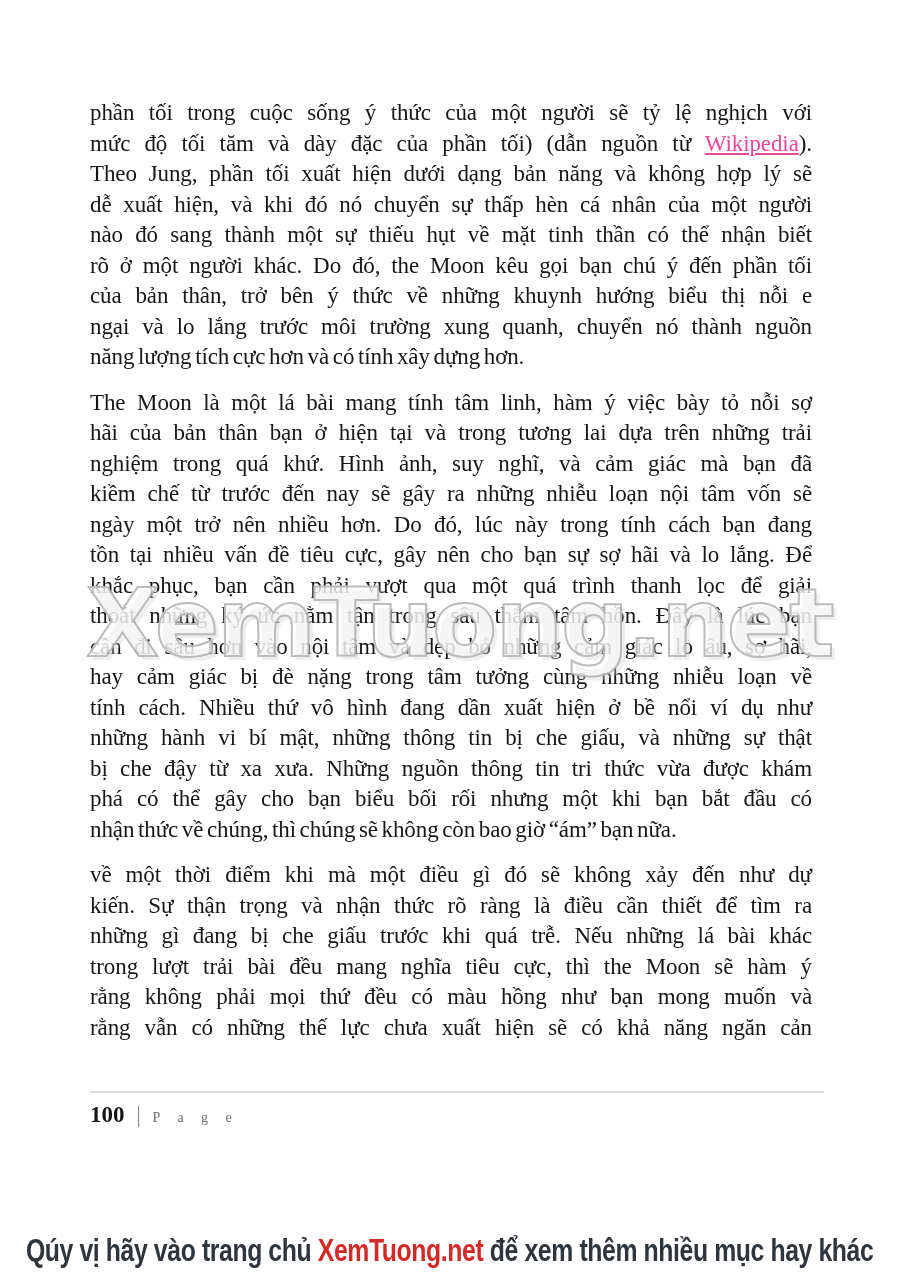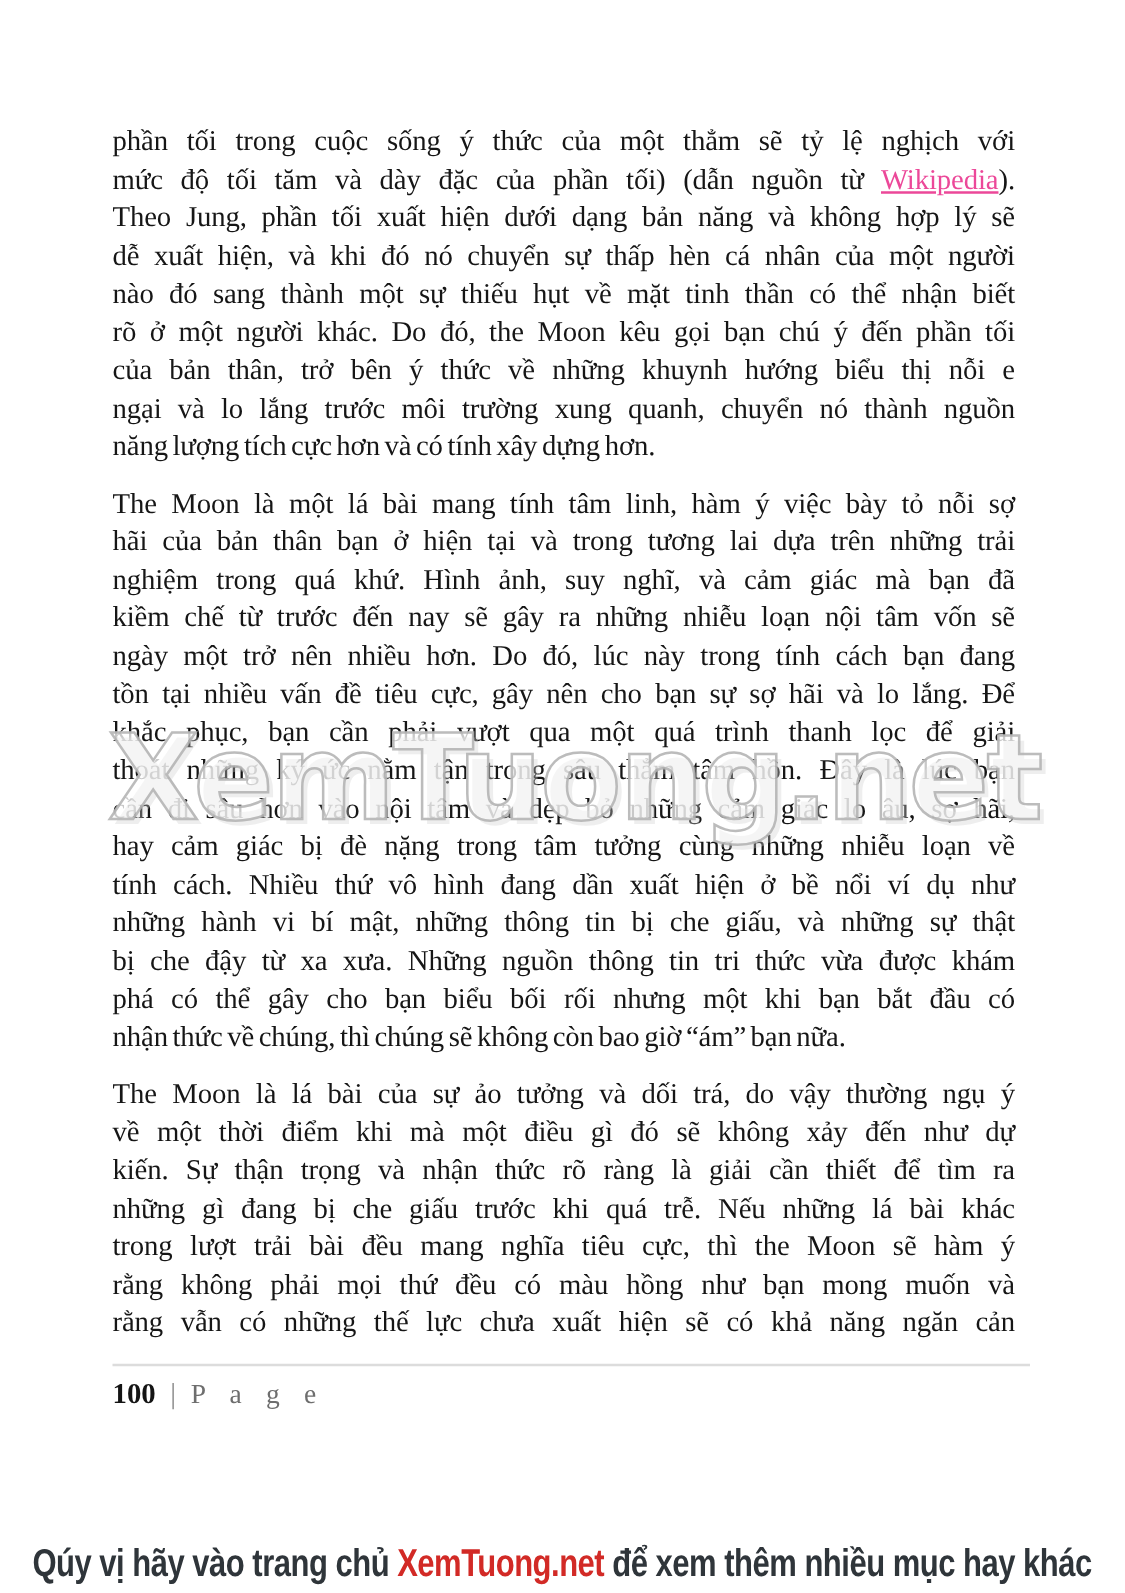--- a/index.html
+++ b/index.html
@@ -50,21 +50,21 @@
   }
   .pagefoot{
     position:absolute;left:90px;top:1091px;width:734px;z-index:2;
   }
   .pagefoot .rule{
     height:2px;background:#dcdcdc;width:100%;margin-bottom:9px;
   }
   .pagefoot .pf-line{font-size:23px;color:#111;}
   .pf-num{font-weight:700;color:#141414;text-align:center;}
   .pf-sep{color:#8a8a8a;padding:0 6px;}
-  .pf-label{color:#6e6e6e;letter-spacing:7px;font-size:22px;}
+  .pf-label{color:#6e6e6e;letter-spacing:7px;font-size:14px;}
   .banner{
     position:absolute;left:0;top:1228px;width:900px;height:46px;
     display:flex;align-items:center;justify-content:center;
     z-index:6;background:#ffffff;
   }
   .banner-inner{
     font-family:"Liberation Sans","DejaVu Sans",sans-serif;
     font-weight:700;
     font-size:31px;
     letter-spacing:-0.5px;
@@ -74,21 +74,21 @@
     color:#2f353a;
   }
 </style>
 </head>
 <body>
 
 <div class="page">
 
   <main class="content">
       <div class="para">
-        <div class="line">phần tối trong cuộc sống ý thức của một thẳm sẽ tỷ lệ nghịch với</div>
+        <div class="line">phần tối trong cuộc sống ý thức của một người sẽ tỷ lệ nghịch với</div>
         <div class="line">mức độ tối tăm và dày đặc của phần tối) (dẫn nguồn từ <a class="wlink" style="color: #ec4899;">Wikipedia</a>).</div>
         <div class="line">Theo Jung, phần tối xuất hiện dưới dạng bản năng và không hợp lý sẽ</div>
         <div class="line">dễ xuất hiện, và khi đó nó chuyển sự thấp hèn cá nhân của một người</div>
         <div class="line">nào đó sang thành một sự thiếu hụt về mặt tinh thần có thể nhận biết</div>
         <div class="line">rõ ở một người khác. Do đó, the Moon kêu gọi bạn chú ý đến phần tối</div>
         <div class="line">của bản thân, trở bên ý thức về những khuynh hướng biểu thị nỗi e</div>
         <div class="line">ngại và lo lắng trước môi trường xung quanh, chuyển nó thành nguồn</div>
         <div class="line last">năng lượng tích cực hơn và có tính xây dựng hơn.</div>
       </div>
       <div class="para">
@@ -102,23 +102,22 @@
         <div class="line">thoát những ký ức nằm tận trong sâu thẳm tâm hồn. Đây là lúc bạn</div>
         <div class="line">cần đi sâu hơn vào nội tâm và dẹp bỏ những cảm giác lo âu, sợ hãi,</div>
         <div class="line">hay cảm giác bị đè nặng trong tâm tưởng cùng những nhiễu loạn về</div>
         <div class="line">tính cách. Nhiều thứ vô hình đang dần xuất hiện ở bề nổi ví dụ như</div>
         <div class="line">những hành vi bí mật, những thông tin bị che giấu, và những sự thật</div>
         <div class="line">bị che đậy từ xa xưa. Những nguồn thông tin tri thức vừa được khám</div>
         <div class="line">phá có thể gây cho bạn biểu bối rối nhưng một khi bạn bắt đầu có</div>
         <div class="line last">nhận thức về chúng, thì chúng sẽ không còn bao giờ “ám” bạn nữa.</div>
       </div>
       <div class="para">
-        <div class="line">The Moon là lá bài của sự ảo tưởng và dối trá, do vậy thường ngụ ý</div>
         <div class="line">về một thời điểm khi mà một điều gì đó sẽ không xảy đến như dự</div>
-        <div class="line">kiến. Sự thận trọng và nhận thức rõ ràng là giải cần thiết để tìm ra</div>
+        <div class="line">kiến. Sự thận trọng và nhận thức rõ ràng là điều cần thiết để tìm ra</div>
         <div class="line">những gì đang bị che giấu trước khi quá trễ. Nếu những lá bài khác</div>
         <div class="line">trong lượt trải bài đều mang nghĩa tiêu cực, thì the Moon sẽ hàm ý</div>
         <div class="line">rằng không phải mọi thứ đều có màu hồng như bạn mong muốn và</div>
         <div class="line">rằng vẫn có những thế lực chưa xuất hiện sẽ có khả năng ngăn cản</div>
       </div>
     </main>
 
   <div class="watermark">XemTuong.net</div>
 
   <div class="pagefoot">

